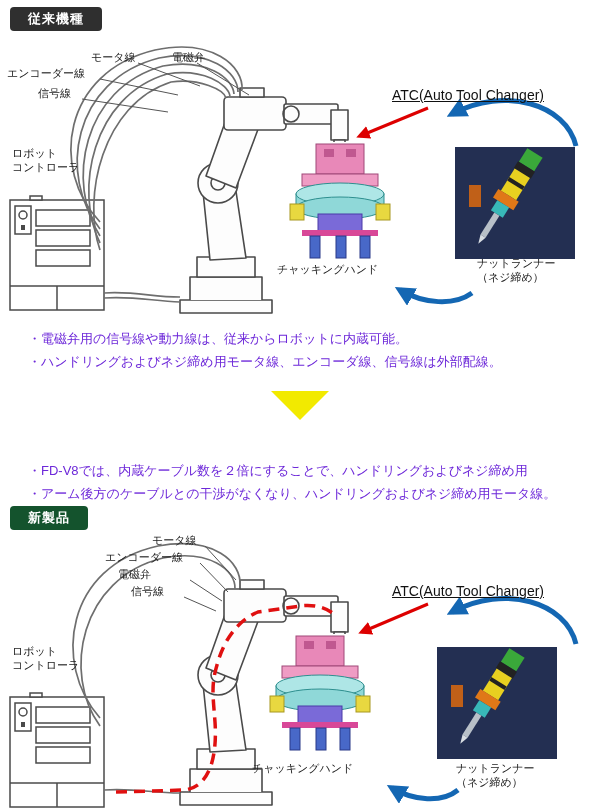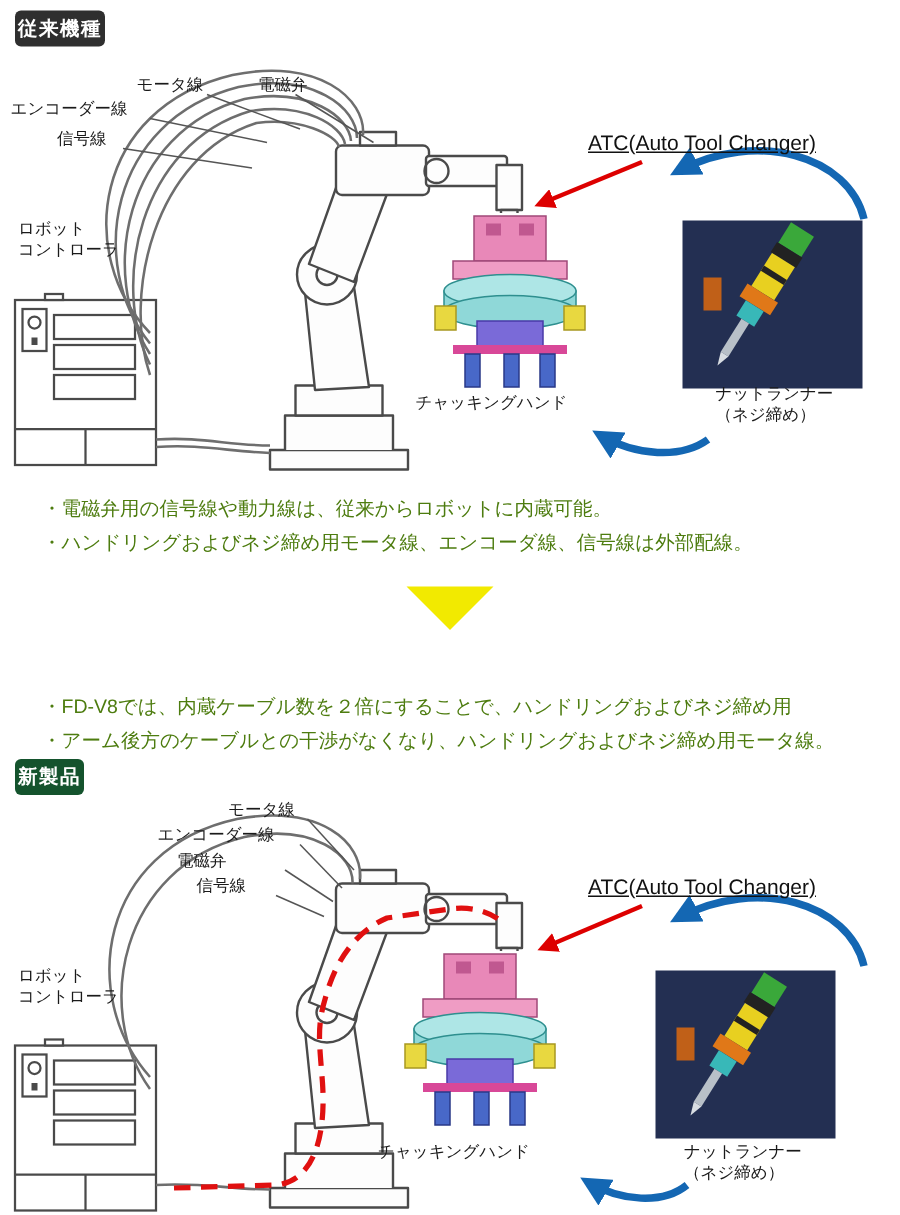--- a/index.html
+++ b/index.html
@@ -1,26 +1,26 @@
 <!DOCTYPE html>
 <html><head>
 <meta charset="utf-8">
 <style>
   * { margin:0; padding:0; box-sizing:border-box; }
   html,body { background:#ffffff; }
   body { font-family:"Liberation Sans","DejaVu Sans",sans-serif; }
   #page { position:relative; width:600px; height:810px; background:#ffffff; overflow:hidden; }
   svg { display:block; }
   .badge { position:absolute; color:#ffffff; font-size:13px; font-weight:bold;
-           padding:3px 2px; border-radius:4px; letter-spacing:1px; }
+           padding:3px 18px; border-radius:4px; letter-spacing:1px; }
   #badge-old { left:10px; top:7px;  background:#2f2f2f; }
   #badge-new { left:10px; top:506px; background:#14532d; }
   .lbl { position:absolute; font-size:11px; color:#1a1a1a; white-space:pre-line; line-height:1.3; }
   .atc { font-size:14px; color:#111;text-decoration:underline; }
-  .notes { position:absolute; left:28px; font-size:13px; color:#4d7c0f; }
+  .notes { position:absolute; left:28px; font-size:13px; color:#6d28d9; }
   .notes div { line-height:23px; white-space:pre; }
 </style>
 </head>
 <body>
 
 <div id="page">
 
   <svg width="600" height="810" viewBox="0 0 600 810" style="position:absolute;left:0;top:0;">
     <defs>
       <marker id="mBlue" viewBox="0 0 10 10" refX="7" refY="5" markerWidth="4" markerHeight="4" orient="auto">

